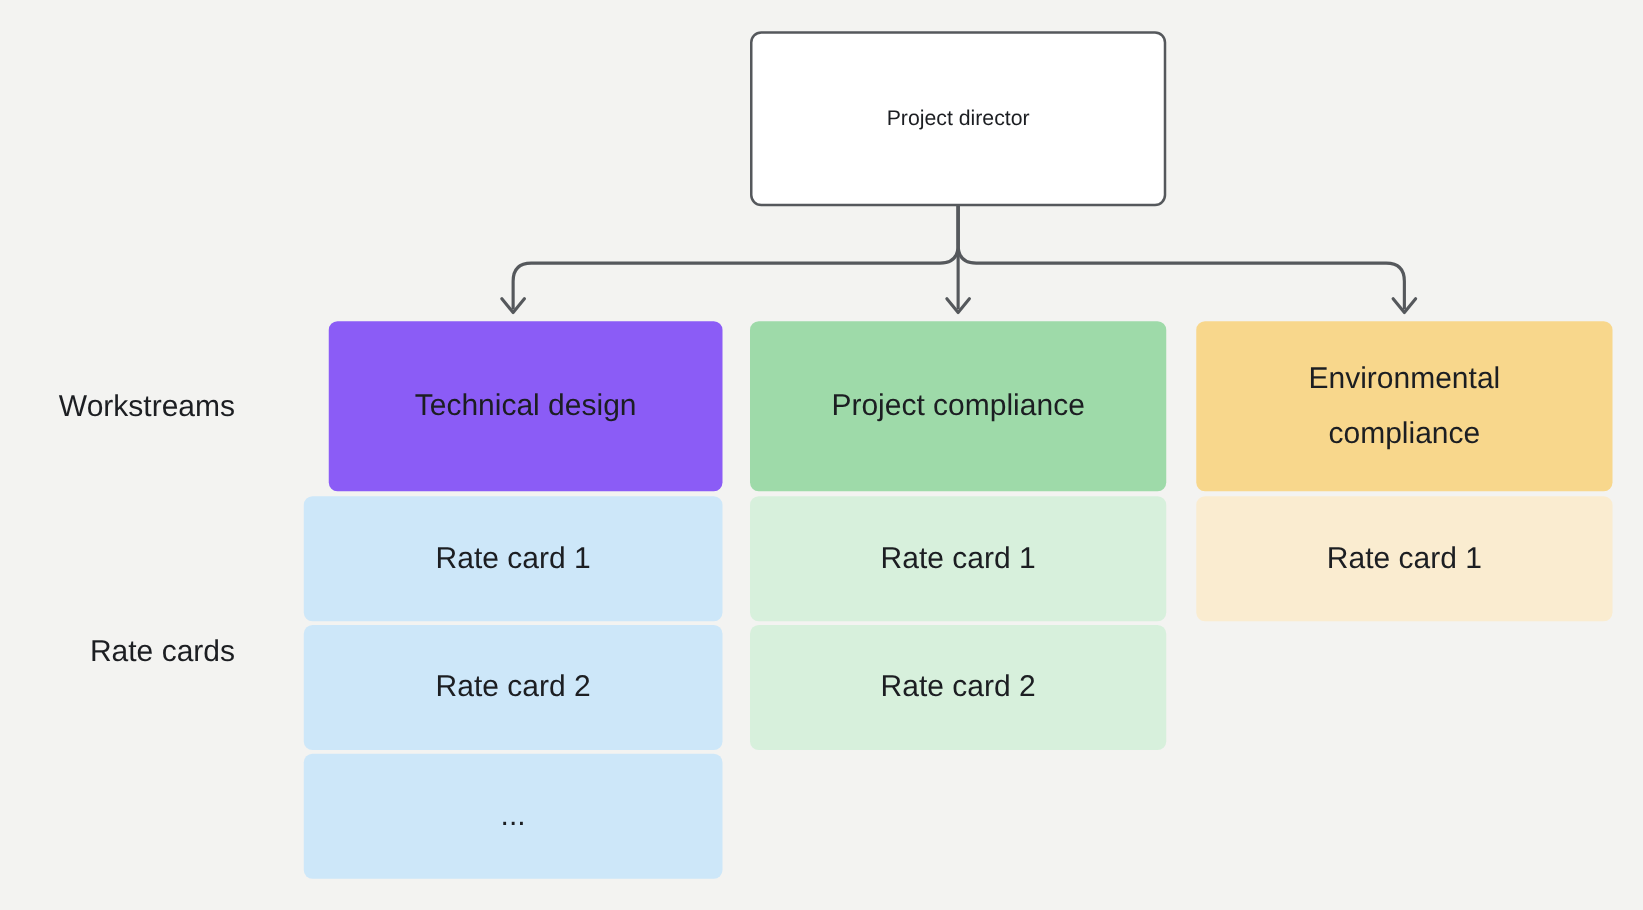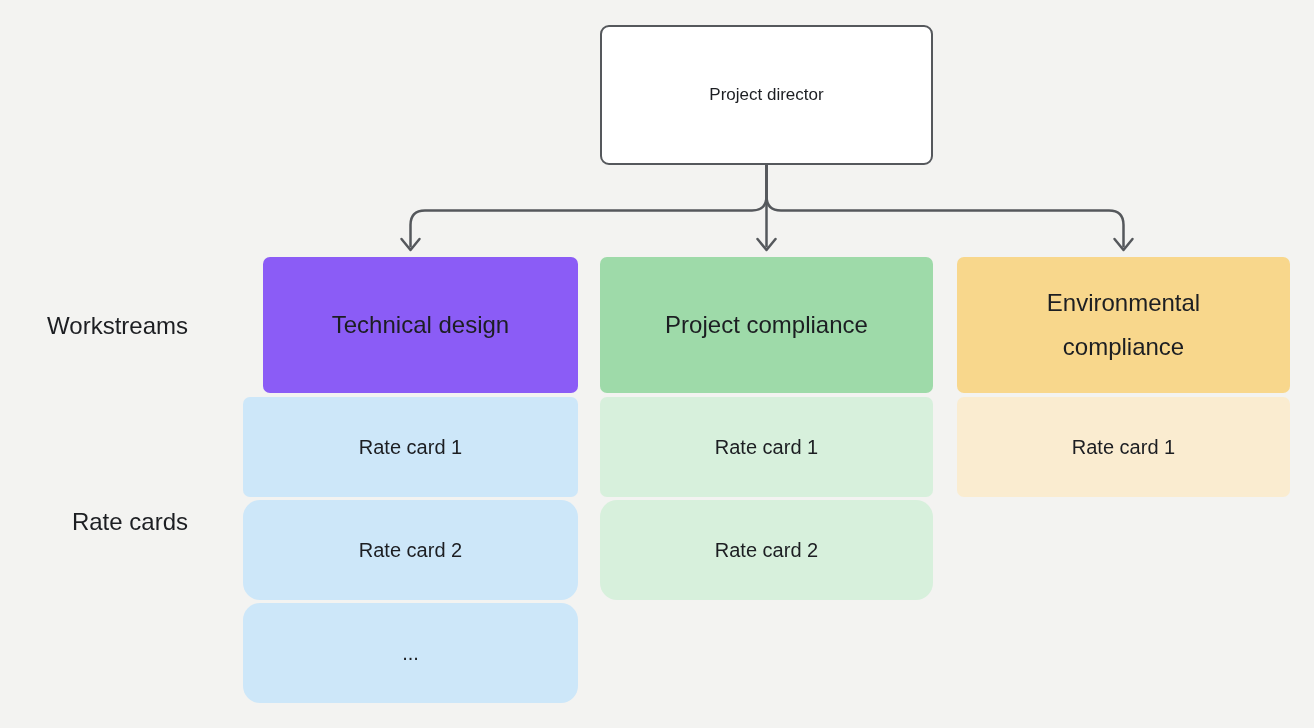--- a/index.html
+++ b/index.html
@@ -75,24 +75,24 @@
     padding: 0 30px;
     box-sizing: border-box;
   }
   .rate-card {
     height: 100px;
     border-radius: 7px;
     display: flex;
     align-items: center;
     justify-content: center;
     text-align: center;
-    font-size: 20px;
+    font-size: 24px;
     font-weight: 400;
   }
-  .rate-card + .rate-card { margin-top: 3px; border-radius: 17px; }
+  .rate-card + .rate-card { margin-top: 3px; }
 </style>
 </head>
 <body style="background: rgb(243, 243, 241); color: rgb(28, 30, 34);">
 
 <div class="stage">
 
   <svg class="connectors" viewBox="0 0 1314 728" xmlns="http://www.w3.org/2000/svg">
 
     <path class="connector" d="M766.5 164 L766.5 196 Q766.5 210.5 752 210.5 L425 210.5 Q410.5 210.5 410.5 225 L410.5 247.5" fill="none" stroke="#55585c" stroke-width="2.5"></path>
 

